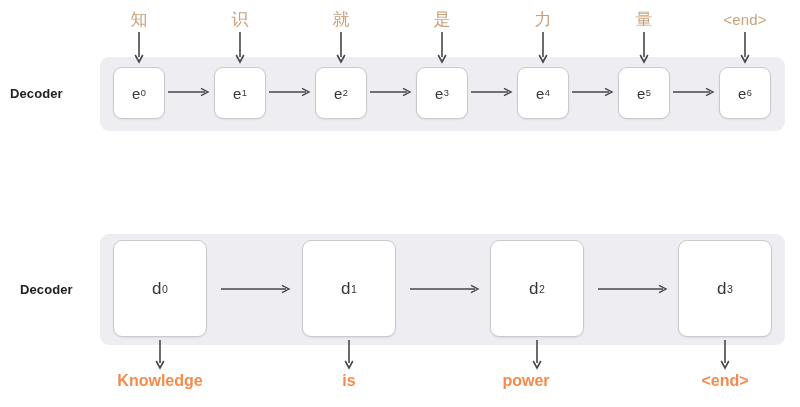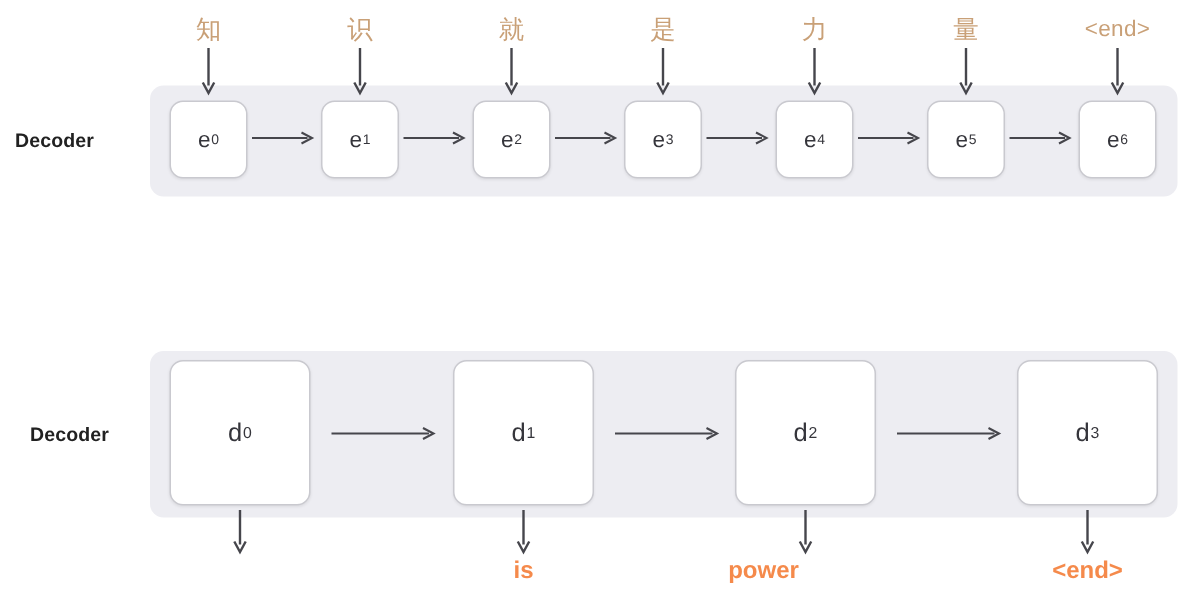--- a/index.html
+++ b/index.html
@@ -260,17 +260,18 @@
         <path d="M2.2 21 L6 28 L9.8 21" fill="none" stroke="#46464c" stroke-width="1.6"></path>
       </svg>
   </div>
   <div class="arrow" style="left:719px;top:340px">
     <svg width="12" height="30">
         <line x1="6" y1="0" x2="6" y2="23" stroke="#46464c" stroke-width="1.6"></line>
         <path d="M2.2 21 L6 28 L9.8 21" fill="none" stroke="#46464c" stroke-width="1.6"></path>
       </svg>
   </div>
 
+  <div class="token-out" style="left:160px">Knowledge</div>
   <div class="token-out" style="left:349px">is</div>
-  <div class="token-out" style="left:509px">power</div>
+  <div class="token-out" style="left:526px">power</div>
   <div class="token-out" style="left:725px">&lt;end&gt;</div>
 
 </div>
 
 </body></html>

